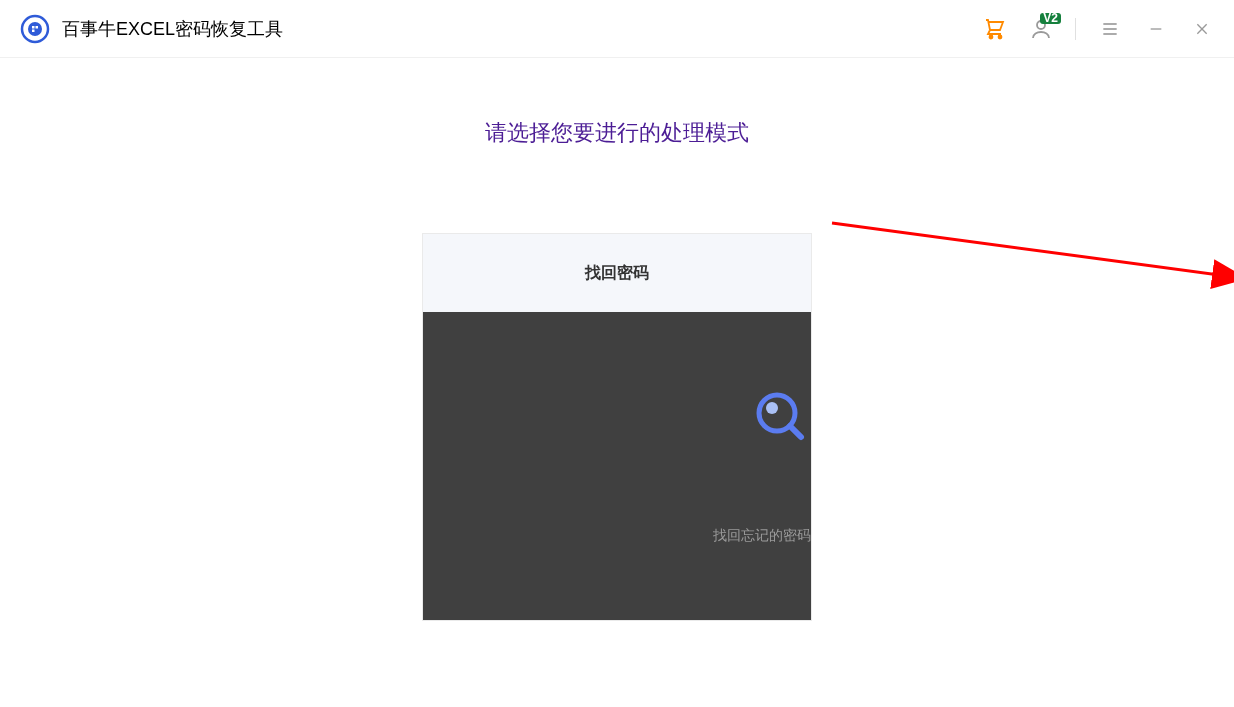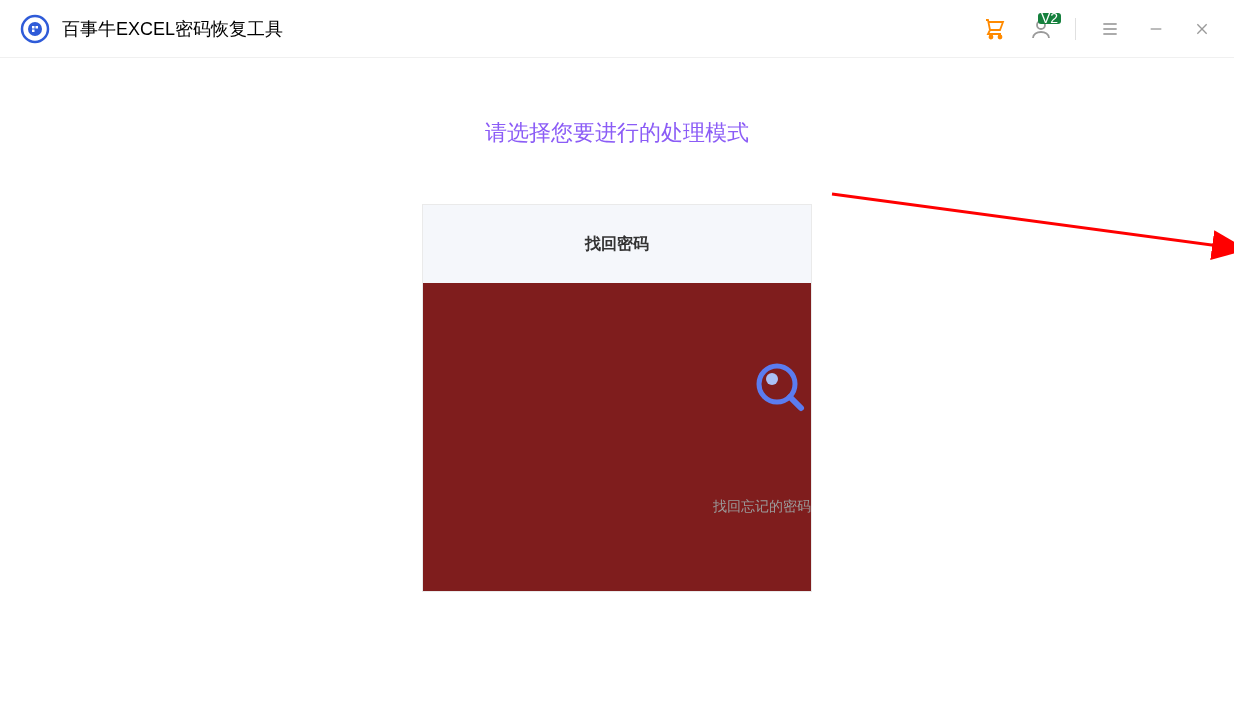--- a/index.html
+++ b/index.html
@@ -61,48 +61,48 @@
     }
     .user-icon-wrap {
       position: relative;
     }
     .user-badge {
       position: absolute;
       top: -4px;
       right: -8px;
       background: #15803d;
       color: #fff;
-      font-size: 14px;
+      font-size: 12px;
       padding: 0 3px;
       border-radius: 3px;
-      font-weight: normal;
+      font-weight: bold;
       line-height: 11px;
     }
     .main {
       padding-top: 60px;
       display: flex;
       flex-direction: column;
       align-items: center;
     }
     .page-heading {
       font-size: 22px;
-      color: #8b5cf6;
+      color: #4c1d95;
       font-weight: 500;
-      margin-bottom: 56px;
+      margin-bottom: 85px;
     }
     .cards {
       display: flex;
       gap: 100px;
       position: relative;
     }
     .card {
       width: 390px;
       height: 388px;
       border: 1px solid #eaeaea;
-      background: #7f1d1d;
+      background: #404040;
       display: flex;
       flex-direction: column;
       cursor: pointer;
     }
     .card.selected {
       border: 1px solid #5b7cf0;
     }
     .card-header {
       height: 78px;
       background: #f5f7fb;

